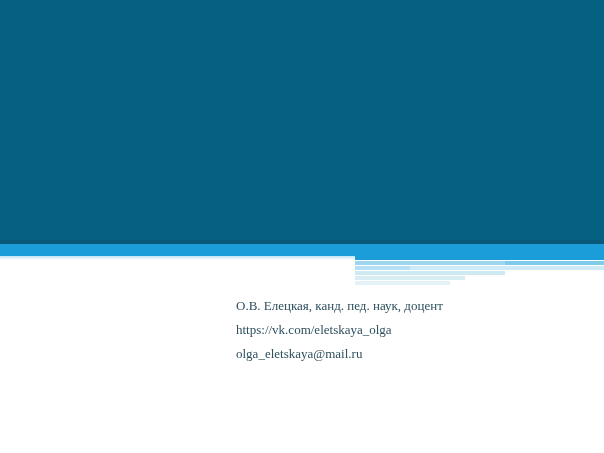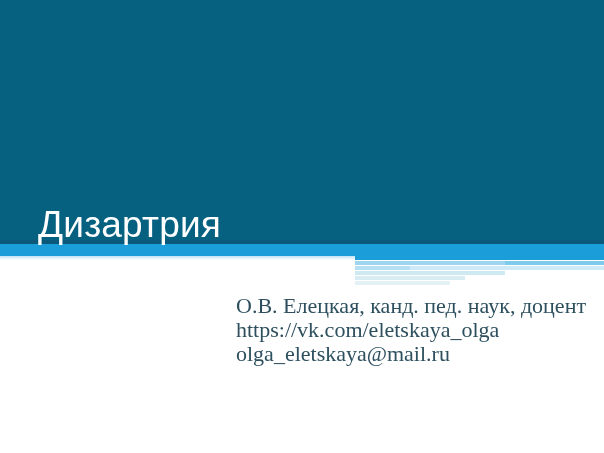--- a/index.html
+++ b/index.html
@@ -85,21 +85,21 @@
     white-space: nowrap;
   }
 
   
   .subtitle-block {
     position: absolute;
     left: 236px;
     top: 294px;
     width: 350px;
     font-family: "Liberation Serif", serif;
-    font-size: 22px;
+    font-size: 13px;
     line-height: 24px;
     color: #2d4f5e;
     white-space: nowrap;
   }
   .subtitle-line {
     display: block;
   }
 </style>
 </head>
 <body>
@@ -116,21 +116,20 @@
       <div class="stripe" style="left: 355px; top: 0px; width: 249px; background: rgb(27, 157, 217);"></div>
       <div class="stripe" style="left: 355px; top: 5px; width: 150px; background: rgb(158, 214, 239);"></div>
       <div class="stripe" style="left: 505px; top: 5px; width: 99px; background: rgb(127, 203, 235);"></div>
       <div class="stripe" style="left: 355px; top: 10px; width: 249px; background: rgb(207, 234, 247);"></div>
       <div class="stripe" style="left: 355px; top: 10px; width: 55px; background: rgb(182, 223, 243);"></div>
       <div class="stripe" style="left: 355px; top: 15px; width: 150px; background: rgb(207, 233, 242);"></div>
       <div class="stripe" style="left: 355px; top: 20px; width: 110px; background: rgb(216, 236, 244);"></div>
       <div class="stripe" style="left: 355px; top: 25px; width: 95px; background: rgb(228, 242, 248);"></div>
     </div>
 
-  <div class="title" style="color: rgb(255, 255, 255);">Дизартрия</div>
 
   <div class="subtitle-block" style="color: rgb(45, 79, 94);">
     <span class="subtitle-line">О.В. Елецкая, канд. пед. наук, доцент</span>
     <span class="subtitle-line">https://vk.com/eletskaya_olga</span>
     <span class="subtitle-line">olga_eletskaya@mail.ru</span>
   </div>
 
 </div>
 
 </body></html>

